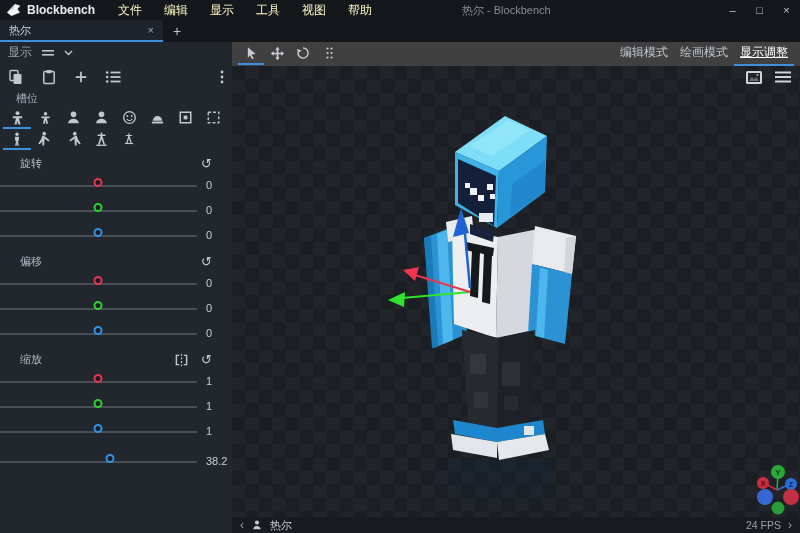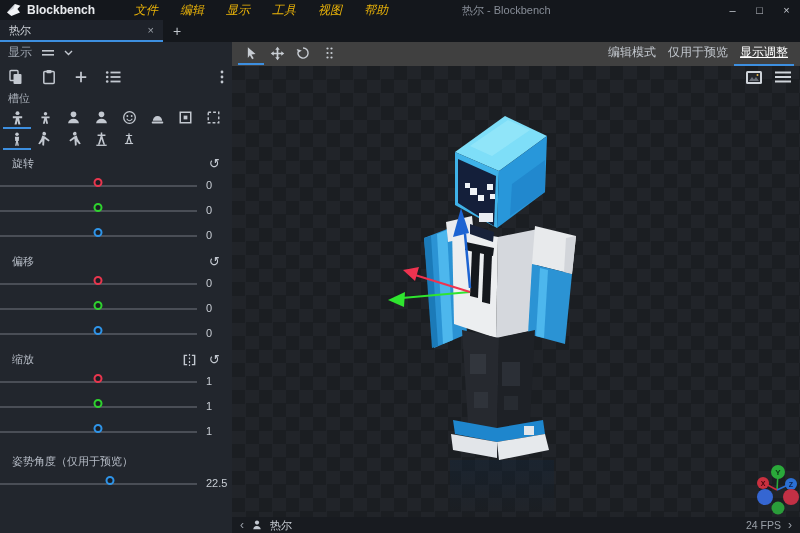--- a/index.html
+++ b/index.html
@@ -4,22 +4,22 @@
 <style>
   * { box-sizing: border-box; margin: 0; padding: 0; }
   html,body { width:800px; height:533px; overflow:hidden; background:#14171c;
     font-family:"Liberation Sans","DejaVu Sans",sans-serif; -webkit-font-smoothing:antialiased; }
   .icon { display:inline-flex; align-items:center; justify-content:center; color:#c3c8d0; }
   svg { display:block; }
 
   
   .menubar { height:20px; background:#14171c; display:flex; align-items:center; position:relative; padding-left:6px; }
   .bb-logo { width:16px; height:14px; margin-right:5px; }
-  .app-name { font-size:12px; font-weight:bold; color:#e9ebee; margin-right:28px; }
-  .menu-item { font-size:12px; color:#eab308; padding:0 11px; cursor:default;font-style:italic; }
+  .app-name { font-size:12px; font-weight:bold; color:#e9ebee; margin-right:12px; }
+  .menu-item { font-size:12px; color:#fef9c3; padding:0 11px; cursor:default; }
   .window-title { position:absolute; left:462px; top:3px; font-size:11px; color:#878d97; }
   .win-controls { position:absolute; right:0; top:0; display:flex; }
   .win-btn { width:27px; height:20px; display:flex; align-items:center; justify-content:center; font-size:11px; color:#c6cad1; }
 
   
   .tabbar { height:22px; background:#14171c; display:flex; }
   .tab { width:163px; background:#1e222a; border-bottom:2px solid #3d8fe0; display:flex; align-items:center; padding:0 9px; font-size:11px; color:#ccd0d6; }
   .tab-close { margin-left:auto; font-size:11px; color:#9aa0a8; }
   .newtab-btn { width:28px; display:flex; align-items:center; justify-content:center; font-size:14px; color:#c0c5cc; }
 
@@ -27,26 +27,26 @@
   .main { display:flex; height:491px; }
   .sidebar { width:232px; background:#22262d; display:flex; flex-direction:column; flex:none; }
   .viewport { flex:1; display:flex; flex-direction:column; background:#15181d; min-width:0; }
 
   
   .p-header { height:21px; display:flex; align-items:center; padding:0 8px; font-size:12px; color:#9ba2ac; }
   .p-header .icon { margin-left:10px; }
   .p-header .icon:first-of-type { margin-left:auto; }
   .p-toolbar { height:27px; display:flex; align-items:center; padding:0 8px; gap:17px; }
   .p-toolbar .overflow { margin-left:auto; }
-  .group-label { font-size:11px; color:#aab0ba; padding:1px 8px 2px; }
+  .group-label { font-size:11px; color:#aab0ba; padding:1px 16px 2px; }
   .icon-row { display:flex; padding:0 3px; }
   .slot-btn { width:28px; height:21px; display:flex; align-items:center; justify-content:center; border-bottom:2px solid transparent; color:#c3c8d0; }
   .slot-btn.active { border-bottom-color:#3d8fe0; }
   .section { margin-top:5px; }
-  .section-head { display:flex; align-items:center; padding:1px 12px 2px; font-size:11px; color:#b6bcc6; }
+  .section-head { display:flex; align-items:center; padding:1px 20px 2px; font-size:11px; color:#b6bcc6; }
   .head-icons { margin-left:auto; display:flex; gap:12px; align-items:center; color:#c3c8d0; font-size:13px; }
   .slider-row { position:relative; height:25px; }
   .track { position:absolute; left:0; width:197px; top:12px; height:2px; background:#4a4e56; }
   .knob { position:absolute; top:5px; width:9px; height:9px; border-radius:50%; border:2.6px solid; background:#1b1e24; transform:translateX(-50%); }
   .knob.ax { border-color:#e8364e; } .knob.ay { border-color:#2fd22f; } .knob.az { border-color:#2f94e8; }
   .slider-value { position:absolute; left:206px; top:6px; font-size:11px; color:#c8cdd4; }
 
   
   .vp-toolbar { height:24px; display:flex; align-items:center; padding:0 6px; background:#404040; }
   .vp-tool { width:26px; height:22px; display:flex; align-items:center; justify-content:center; border-bottom:2px solid transparent; color:#c8cdd3; }
@@ -315,27 +315,24 @@
           <span class="slider-value">1</span>
         </div>
       <div class="slider-row">
           <div class="track"></div>
           <div class="knob az" style="left:98px"></div>
           <span class="slider-value">1</span>
         </div>
     </div>
 
     <div class="section">
-      <div class="section-head" style="margin-top:4px;">
-        <span>姿势角度（仅用于预览）</span>
-      </div>
       <div class="slider-row">
           <div class="track"></div>
           <div class="knob az" style="left:110px"></div>
-          <span class="slider-value">22.5</span>
+          <span class="slider-value">38.2</span>
         </div>
     </div>
   </div>
 
   <div class="viewport">
     <div class="vp-toolbar">
       <span class="vp-tool active">
           <svg width="13" height="14" viewBox="0 0 16 16">
             <path d="M3.5 1l9.5 8.2-5.1.7 2.9 4.7-2 1.1-2.8-4.9-2.5 3.4z" fill="currentColor"></path>
           </svg>
@@ -356,21 +353,21 @@
             <circle cx="1.5" cy="1.5" r="1.1" fill="currentColor"></circle>
             <circle cx="5.5" cy="1.5" r="1.1" fill="currentColor"></circle>
             <circle cx="1.5" cy="6" r="1.1" fill="currentColor"></circle>
             <circle cx="5.5" cy="6" r="1.1" fill="currentColor"></circle>
             <circle cx="1.5" cy="10.5" r="1.1" fill="currentColor"></circle>
             <circle cx="5.5" cy="10.5" r="1.1" fill="currentColor"></circle>
           </svg>
         </span>
       <div class="mode-tabs">
         <span class="mode-tab">编辑模式</span>
-        <span class="mode-tab">仅用于预览</span>
+        <span class="mode-tab">绘画模式</span>
         <span class="mode-tab active">显示调整</span>
       </div>
     </div>
 
     <div class="canvas">
       <div class="canvas-actions">
         <span class="icon">
             <svg width="18" height="15" viewBox="0 0 18 15">
               <rect x="1" y="1" width="16" height="13" rx="1.5" fill="#cfd4da"></rect>
               <rect x="3" y="3" width="12" height="9" fill="#23262c"></rect>

